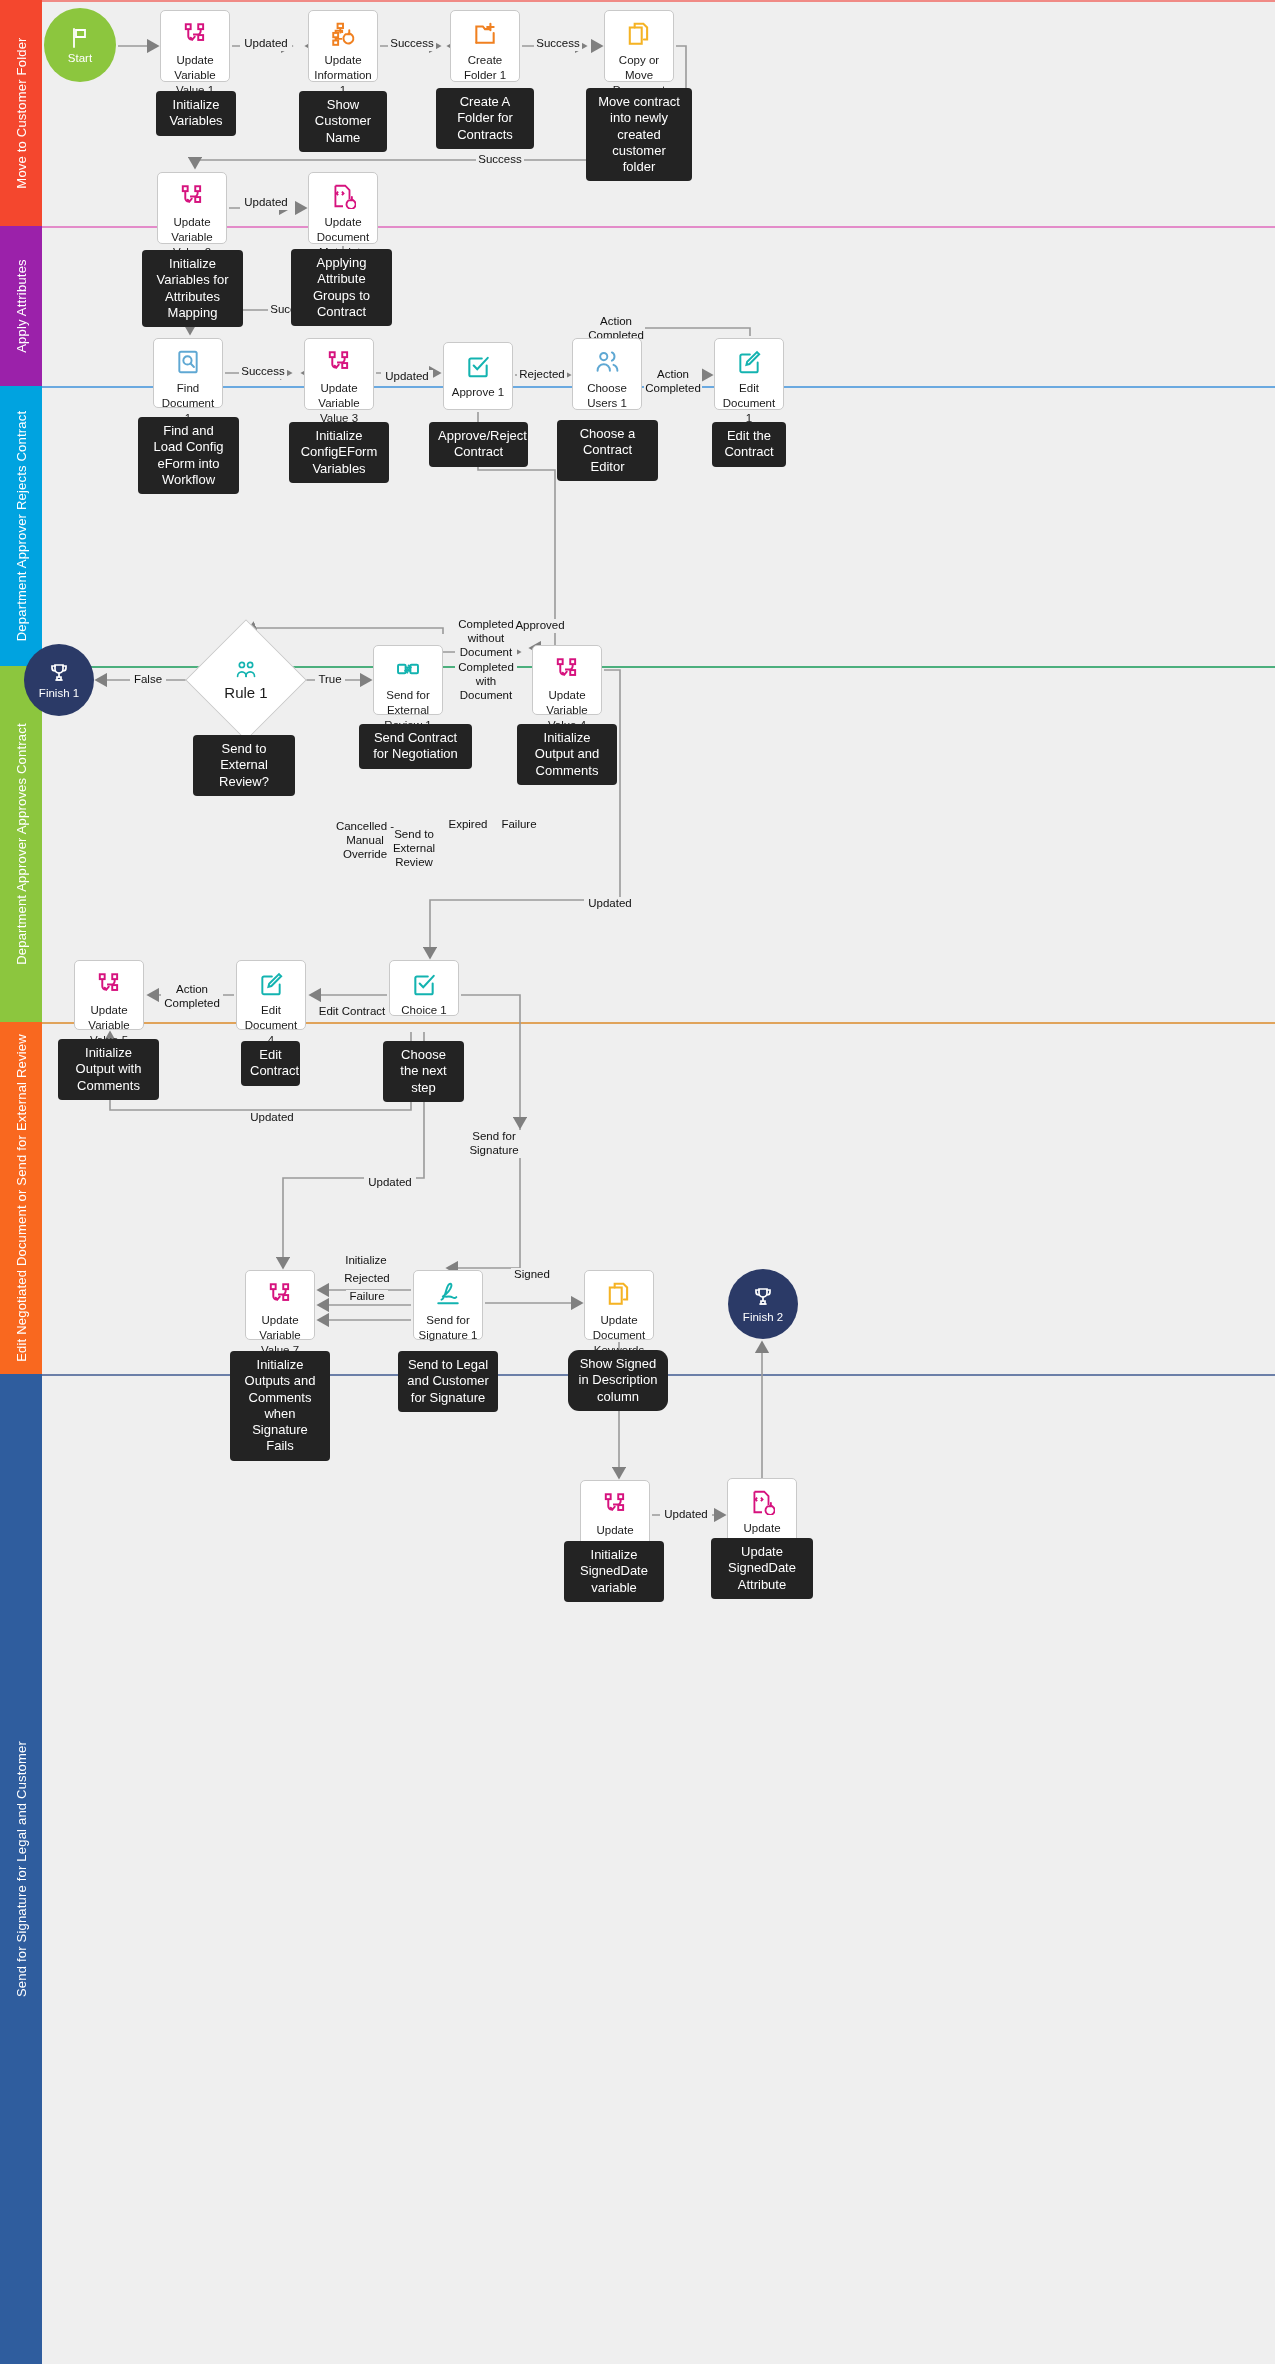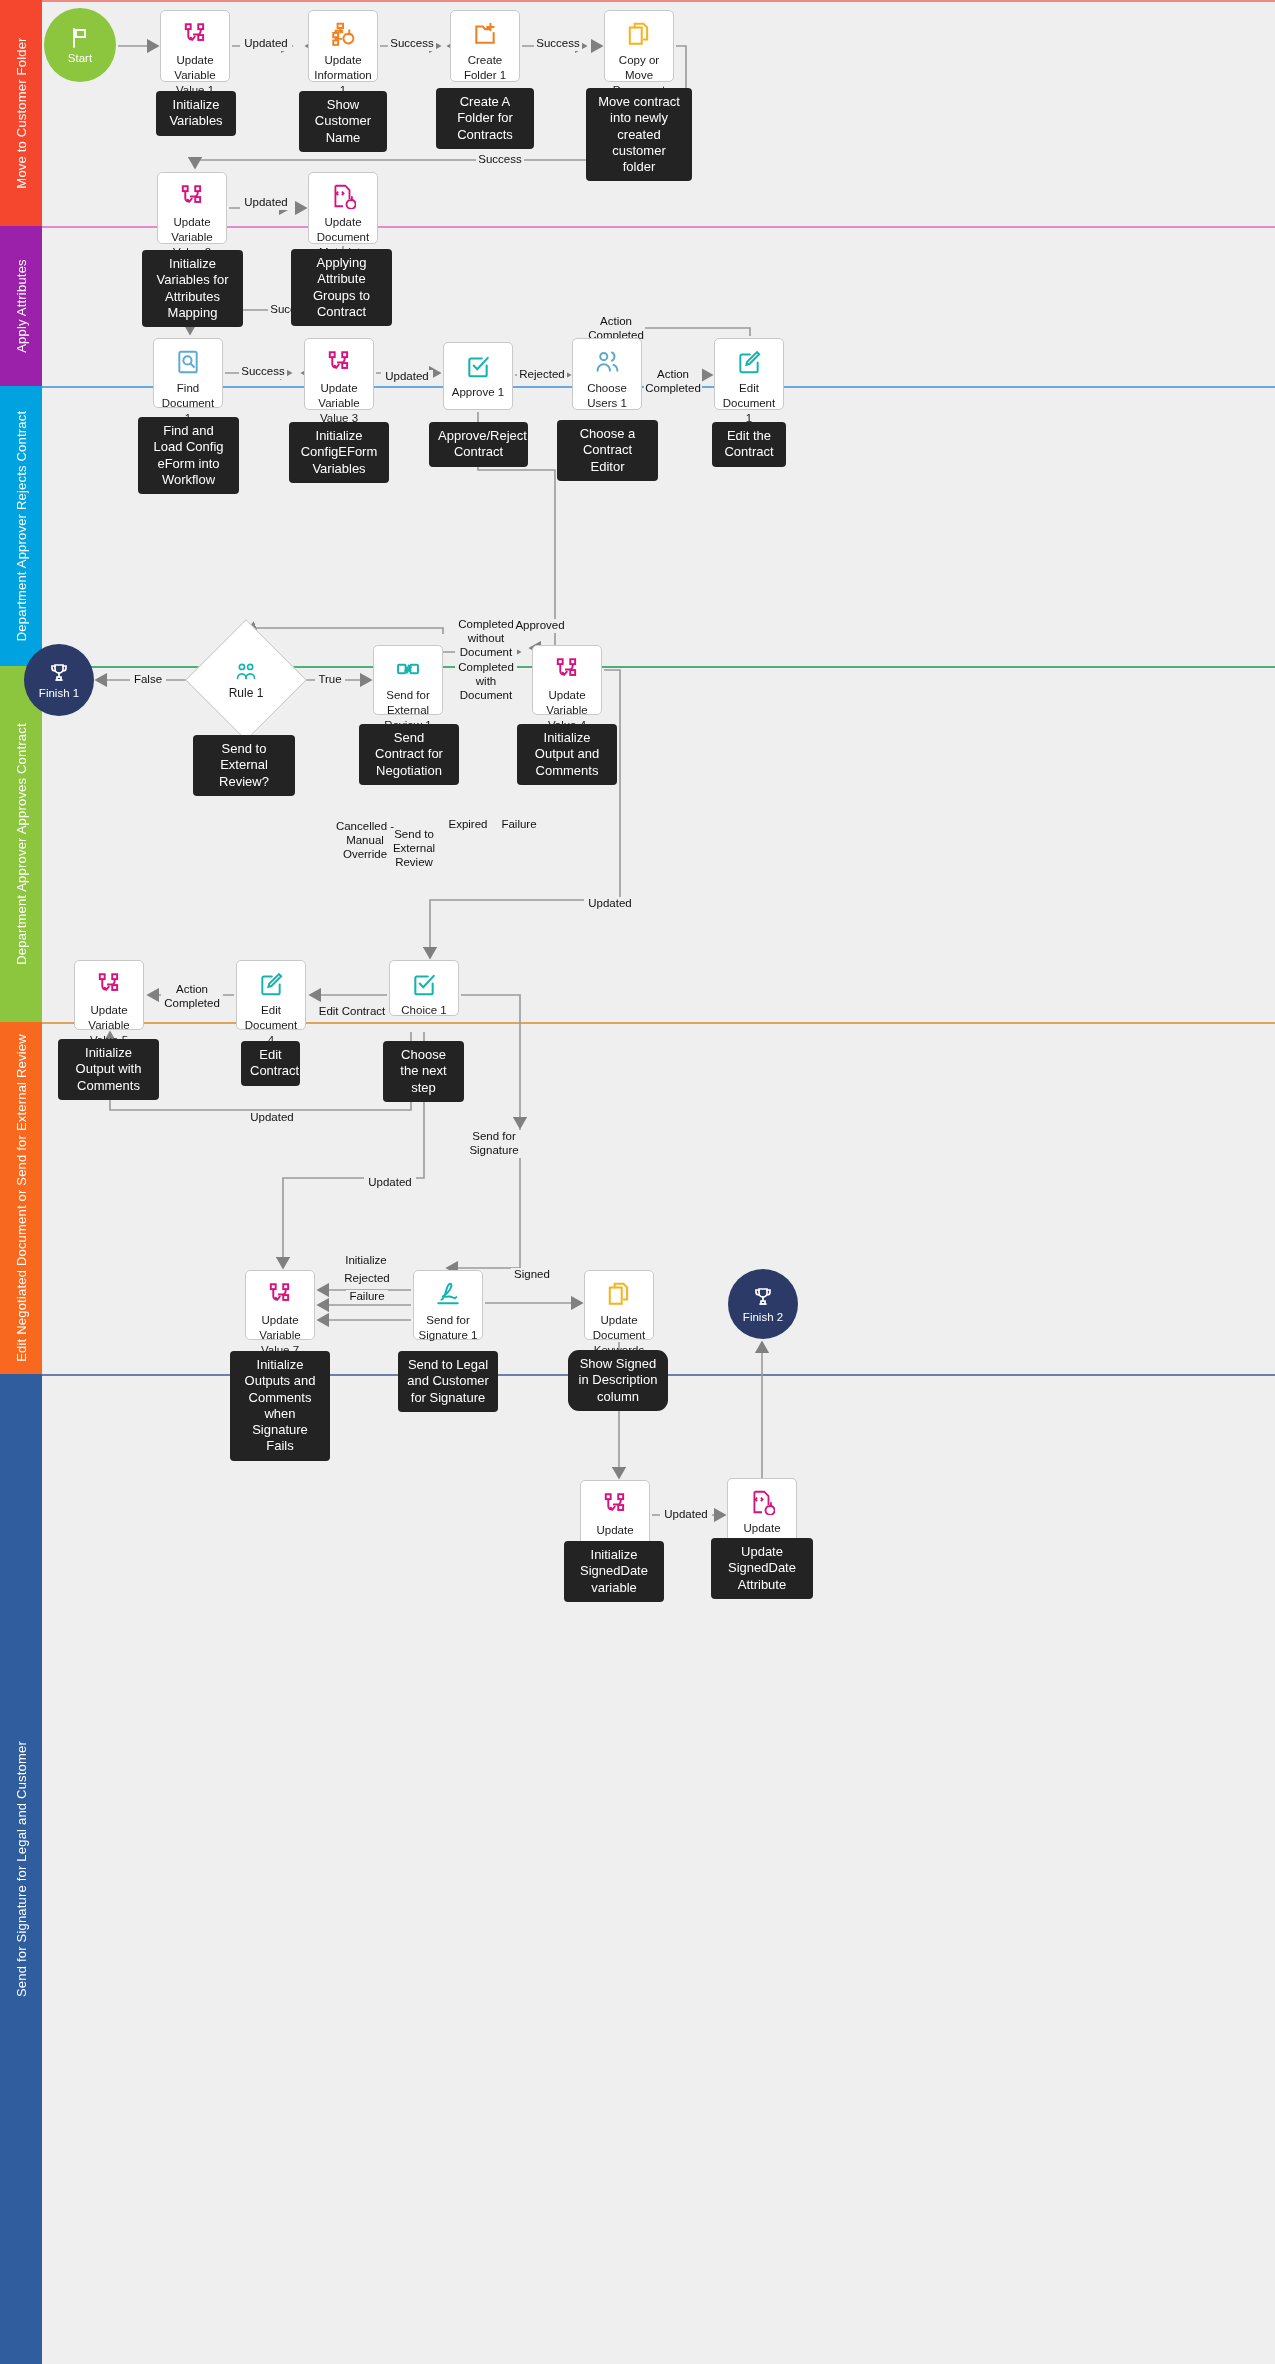--- a/index.html
+++ b/index.html
@@ -105,21 +105,21 @@
     box-sizing: border-box;
   }
   .diamond-inner {
     position: absolute;
     left: 0; top: 0; width: 100%; height: 100%;
     display: flex; flex-direction: column;
     align-items: center; justify-content: center;
     z-index: 2;
   }
   .diamond-inner .icon { width: 22px; height: 22px; display:block; }
-  .diamond-inner .dlabel { font-size: 12px; color:#1b1b1b; margin-top: 3px; }
+  .diamond-inner .dlabel { font-size: 15px; color:#1b1b1b; margin-top: 3px; }
 
   
   .chip {
     position: absolute;
     background: #232323;
     color: #ffffff;
     border-radius: 4px;
     font-size: 13px;
     line-height: 1.25;
     text-align: center;
@@ -555,21 +555,21 @@
       <div class="chip" style="left: 436px; top: 88px; width: 98px;">Create A Folder for Contracts</div>
       <div class="chip" style="left: 586px; top: 88px; width: 106px;">Move contract into newly created customer folder</div>
       <div class="chip" style="left: 142px; top: 250px; width: 101px;">Initialize Variables for Attributes Mapping</div>
       <div class="chip" style="left: 291px; top: 249px; width: 101px;">Applying Attribute Groups to Contract</div>
       <div class="chip" style="left: 138px; top: 417px; width: 101px;">Find and Load Config eForm into Workflow</div>
       <div class="chip" style="left: 289px; top: 422px; width: 100px;">Initialize ConfigEForm Variables</div>
       <div class="chip" style="left: 429px; top: 422px; width: 99px;">Approve/Reject Contract</div>
       <div class="chip" style="left: 557px; top: 420px; width: 101px;">Choose a Contract Editor</div>
       <div class="chip" style="left: 712px; top: 422px; width: 74px;">Edit the Contract</div>
       <div class="chip" style="left: 193px; top: 735px; width: 102px;">Send to External Review?</div>
-      <div class="chip" style="left: 359px; top: 724px; width: 100px;">Send Contract for Negotiation</div>
+      <div class="chip" style="left: 359px; top: 724px; width: 113px;">Send Contract for Negotiation</div>
       <div class="chip" style="left: 517px; top: 724px; width: 100px;">Initialize Output and Comments</div>
       <div class="chip" style="left: 58px; top: 1039px; width: 101px;">Initialize Output with Comments</div>
       <div class="chip" style="left: 241px; top: 1041px; width: 59px;">Edit Contract</div>
       <div class="chip" style="left: 383px; top: 1041px; width: 81px;">Choose the next step</div>
       <div class="chip" style="left: 230px; top: 1351px; width: 100px;">Initialize Outputs and Comments when Signature Fails</div>
       <div class="chip" style="left: 398px; top: 1351px; width: 100px;">Send to Legal and Customer for Signature</div>
       <div class="chip" style="left: 568px; top: 1350px; width: 100px; border-radius: 11px;">Show Signed in Description column</div>
       <div class="chip" style="left: 564px; top: 1541px; width: 100px;">Initialize SignedDate variable</div>
       <div class="chip" style="left: 711px; top: 1538px; width: 102px;">Update SignedDate Attribute</div>
     </div>

